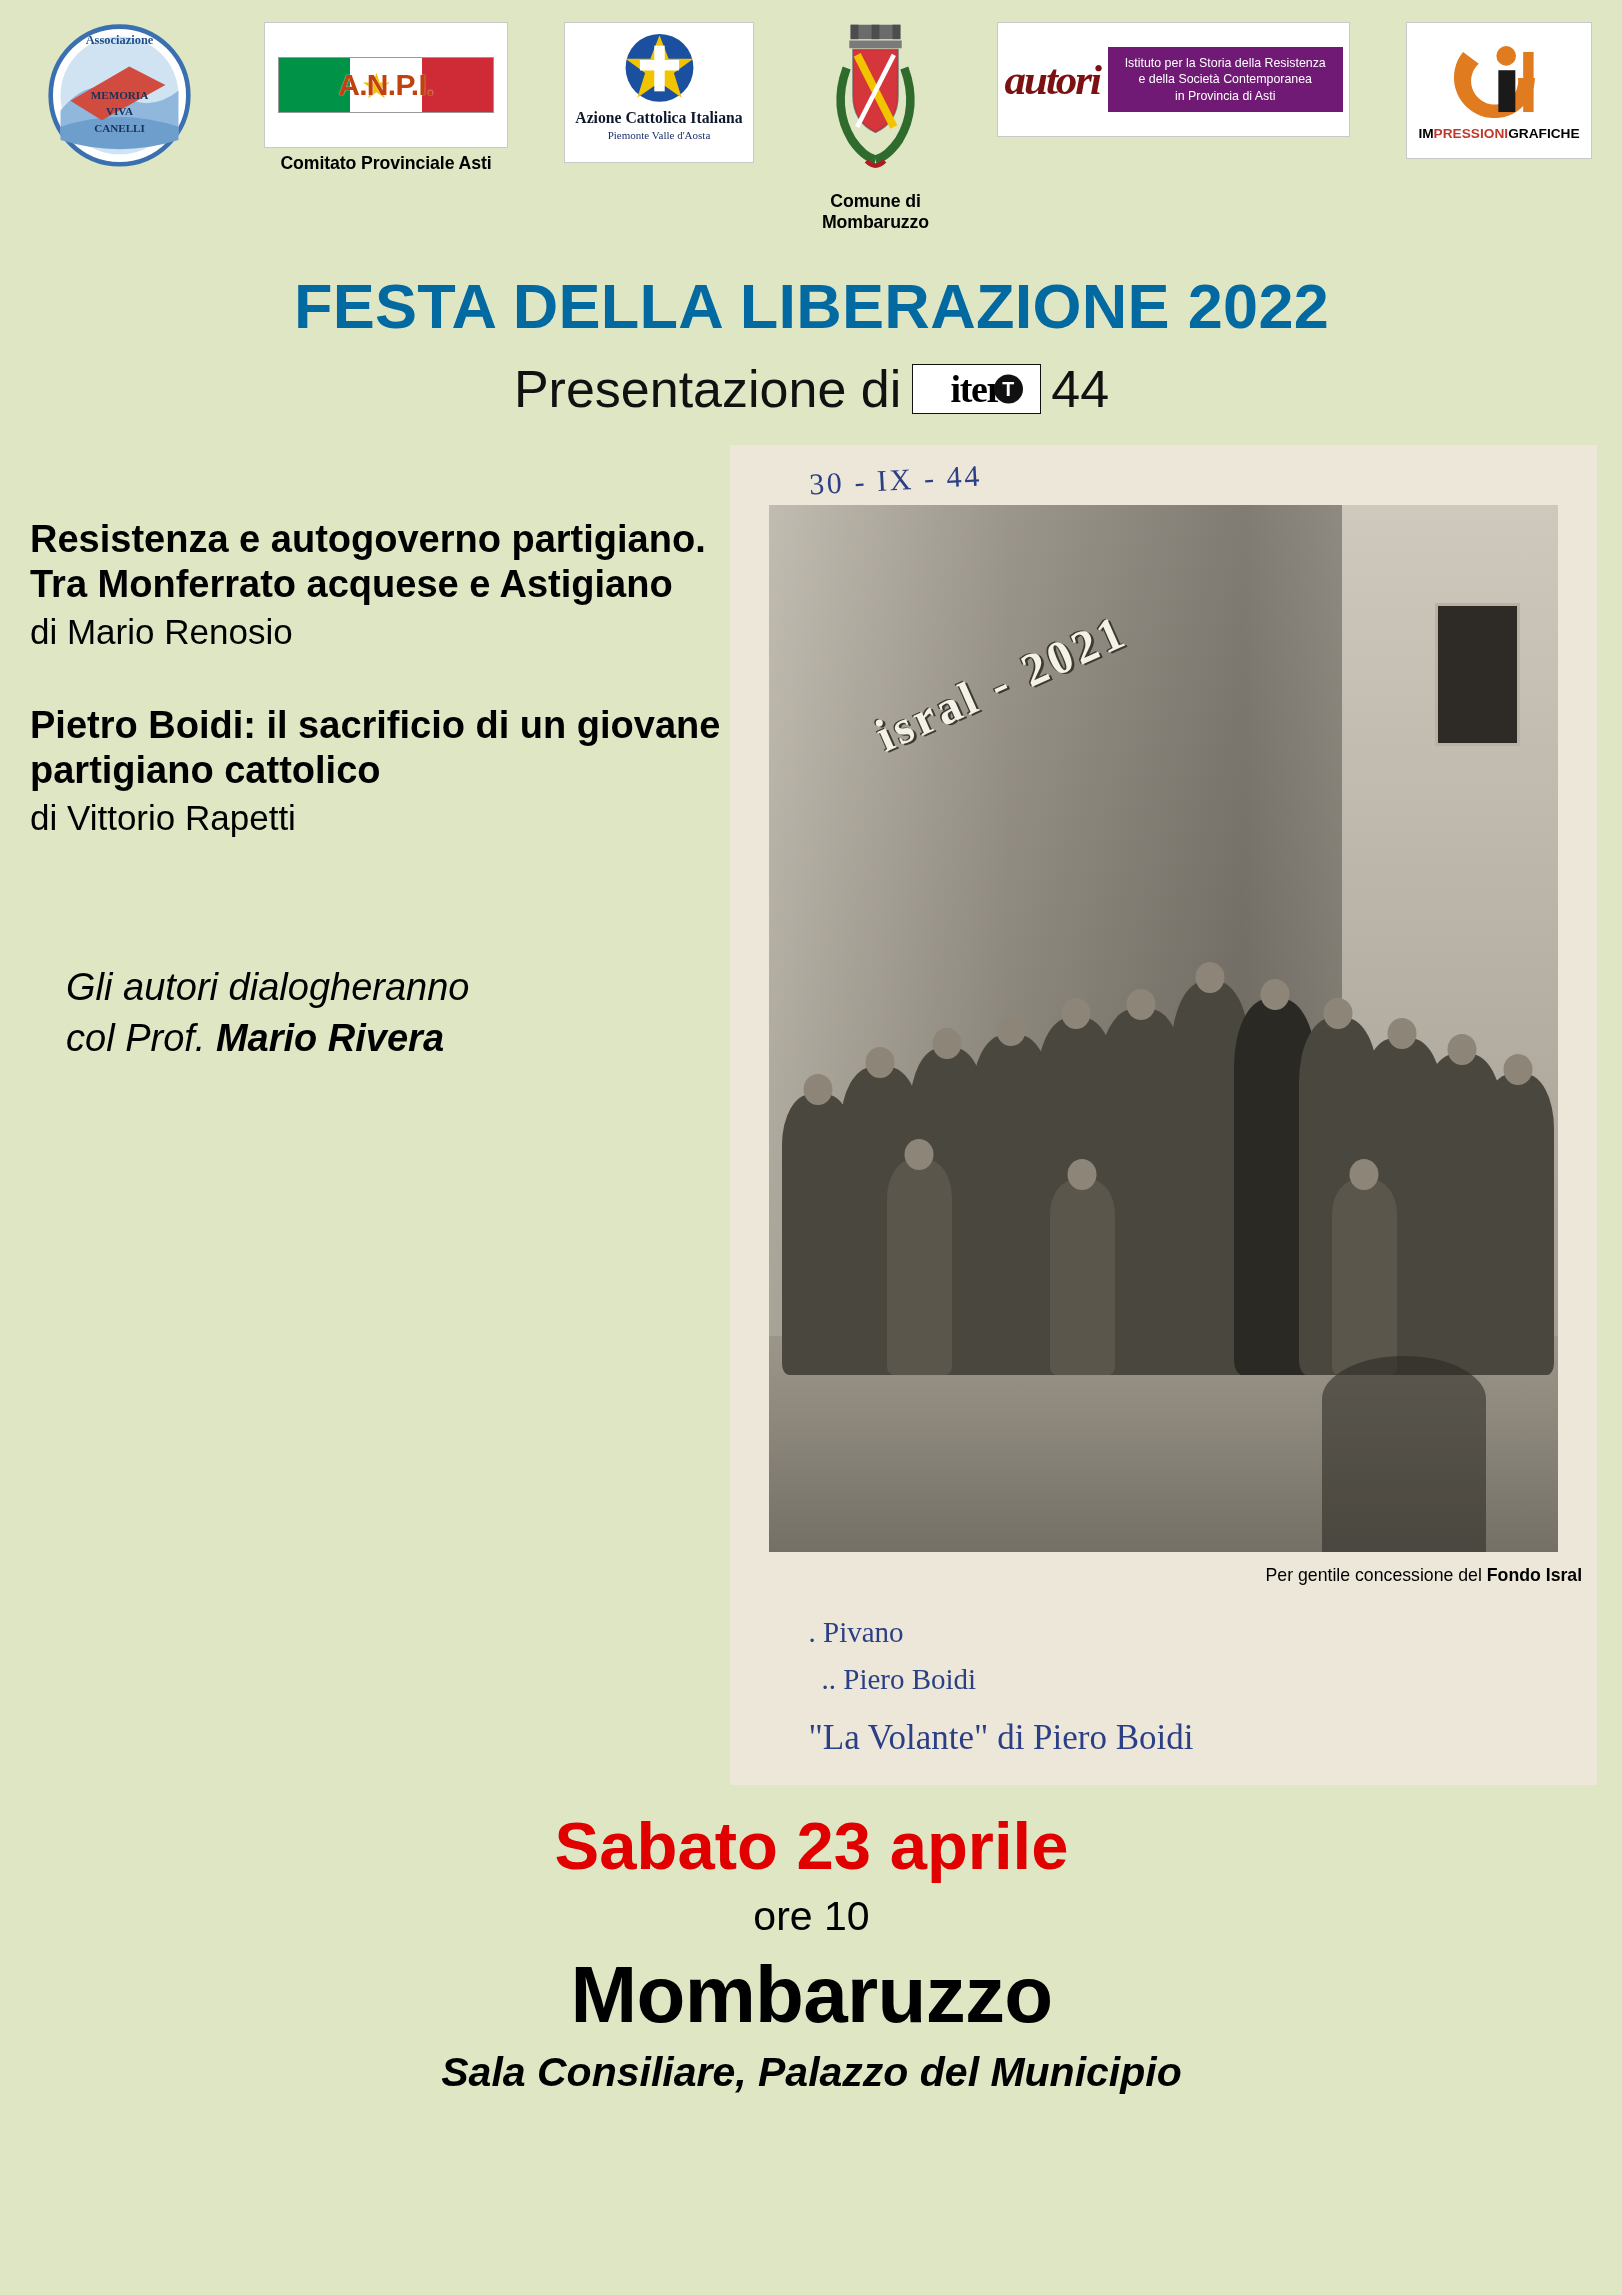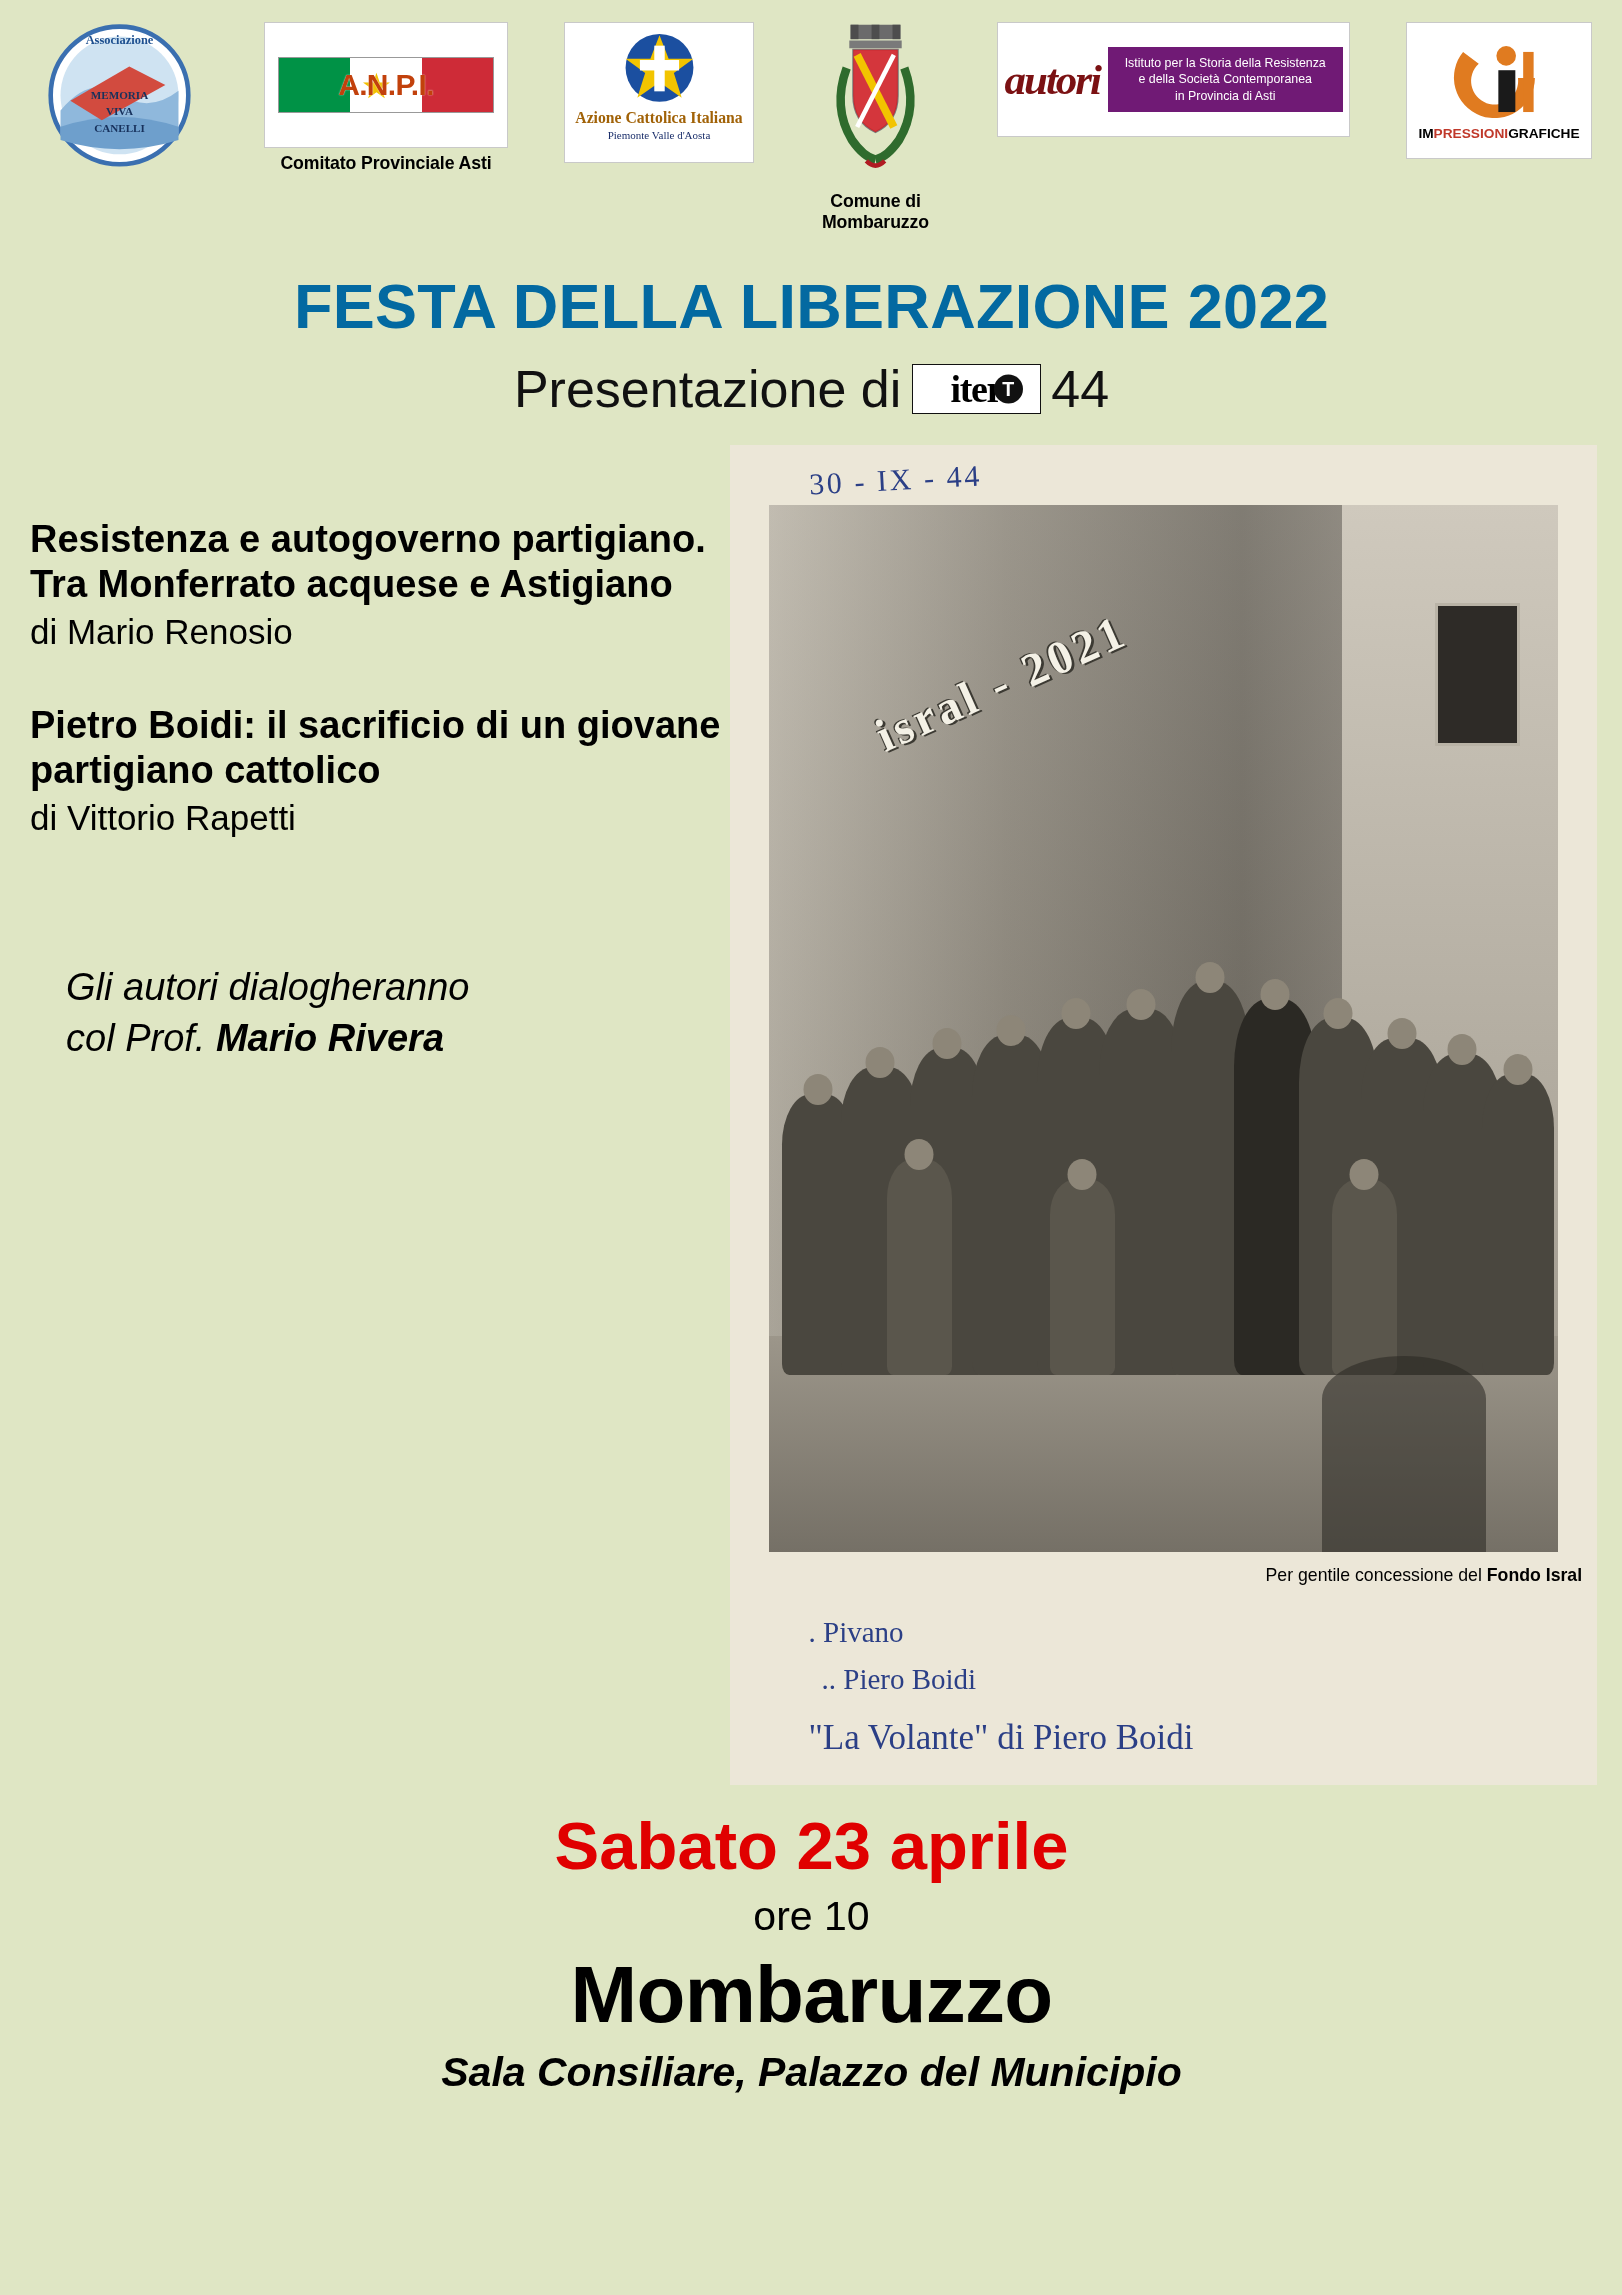--- a/index.html
+++ b/index.html
@@ -92,21 +92,21 @@
     align-items: center;
     justify-content: flex-start;
     padding-top: 6.5px;
     box-sizing: border-box;
   }
   .aci-emblem {
     width: 79px;
     height: 77px;
     position: relative;
   }
-  .aci-t1 { font-size: 15.7px; color: #a16207; font-weight: bold; margin-top: 2.6px; font-family: "Liberation Serif", serif;}
+  .aci-t1 { font-size: 15.7px; color: #0f172a; font-weight: bold; margin-top: 2.6px; font-family: "Liberation Serif", serif;}
   .aci-t2 { font-size: 11px; color: #1b2f6b; font-family: "Liberation Serif", serif; margin-top: 2px;}
 
   .comune-crest { width: 131px; height: 164px; position: relative; }
 
   .israt-box {
     width: 353px;
     height: 115px;
     background: #fff;
     border: 0.7px solid #c9c9c9;
     display: flex;

